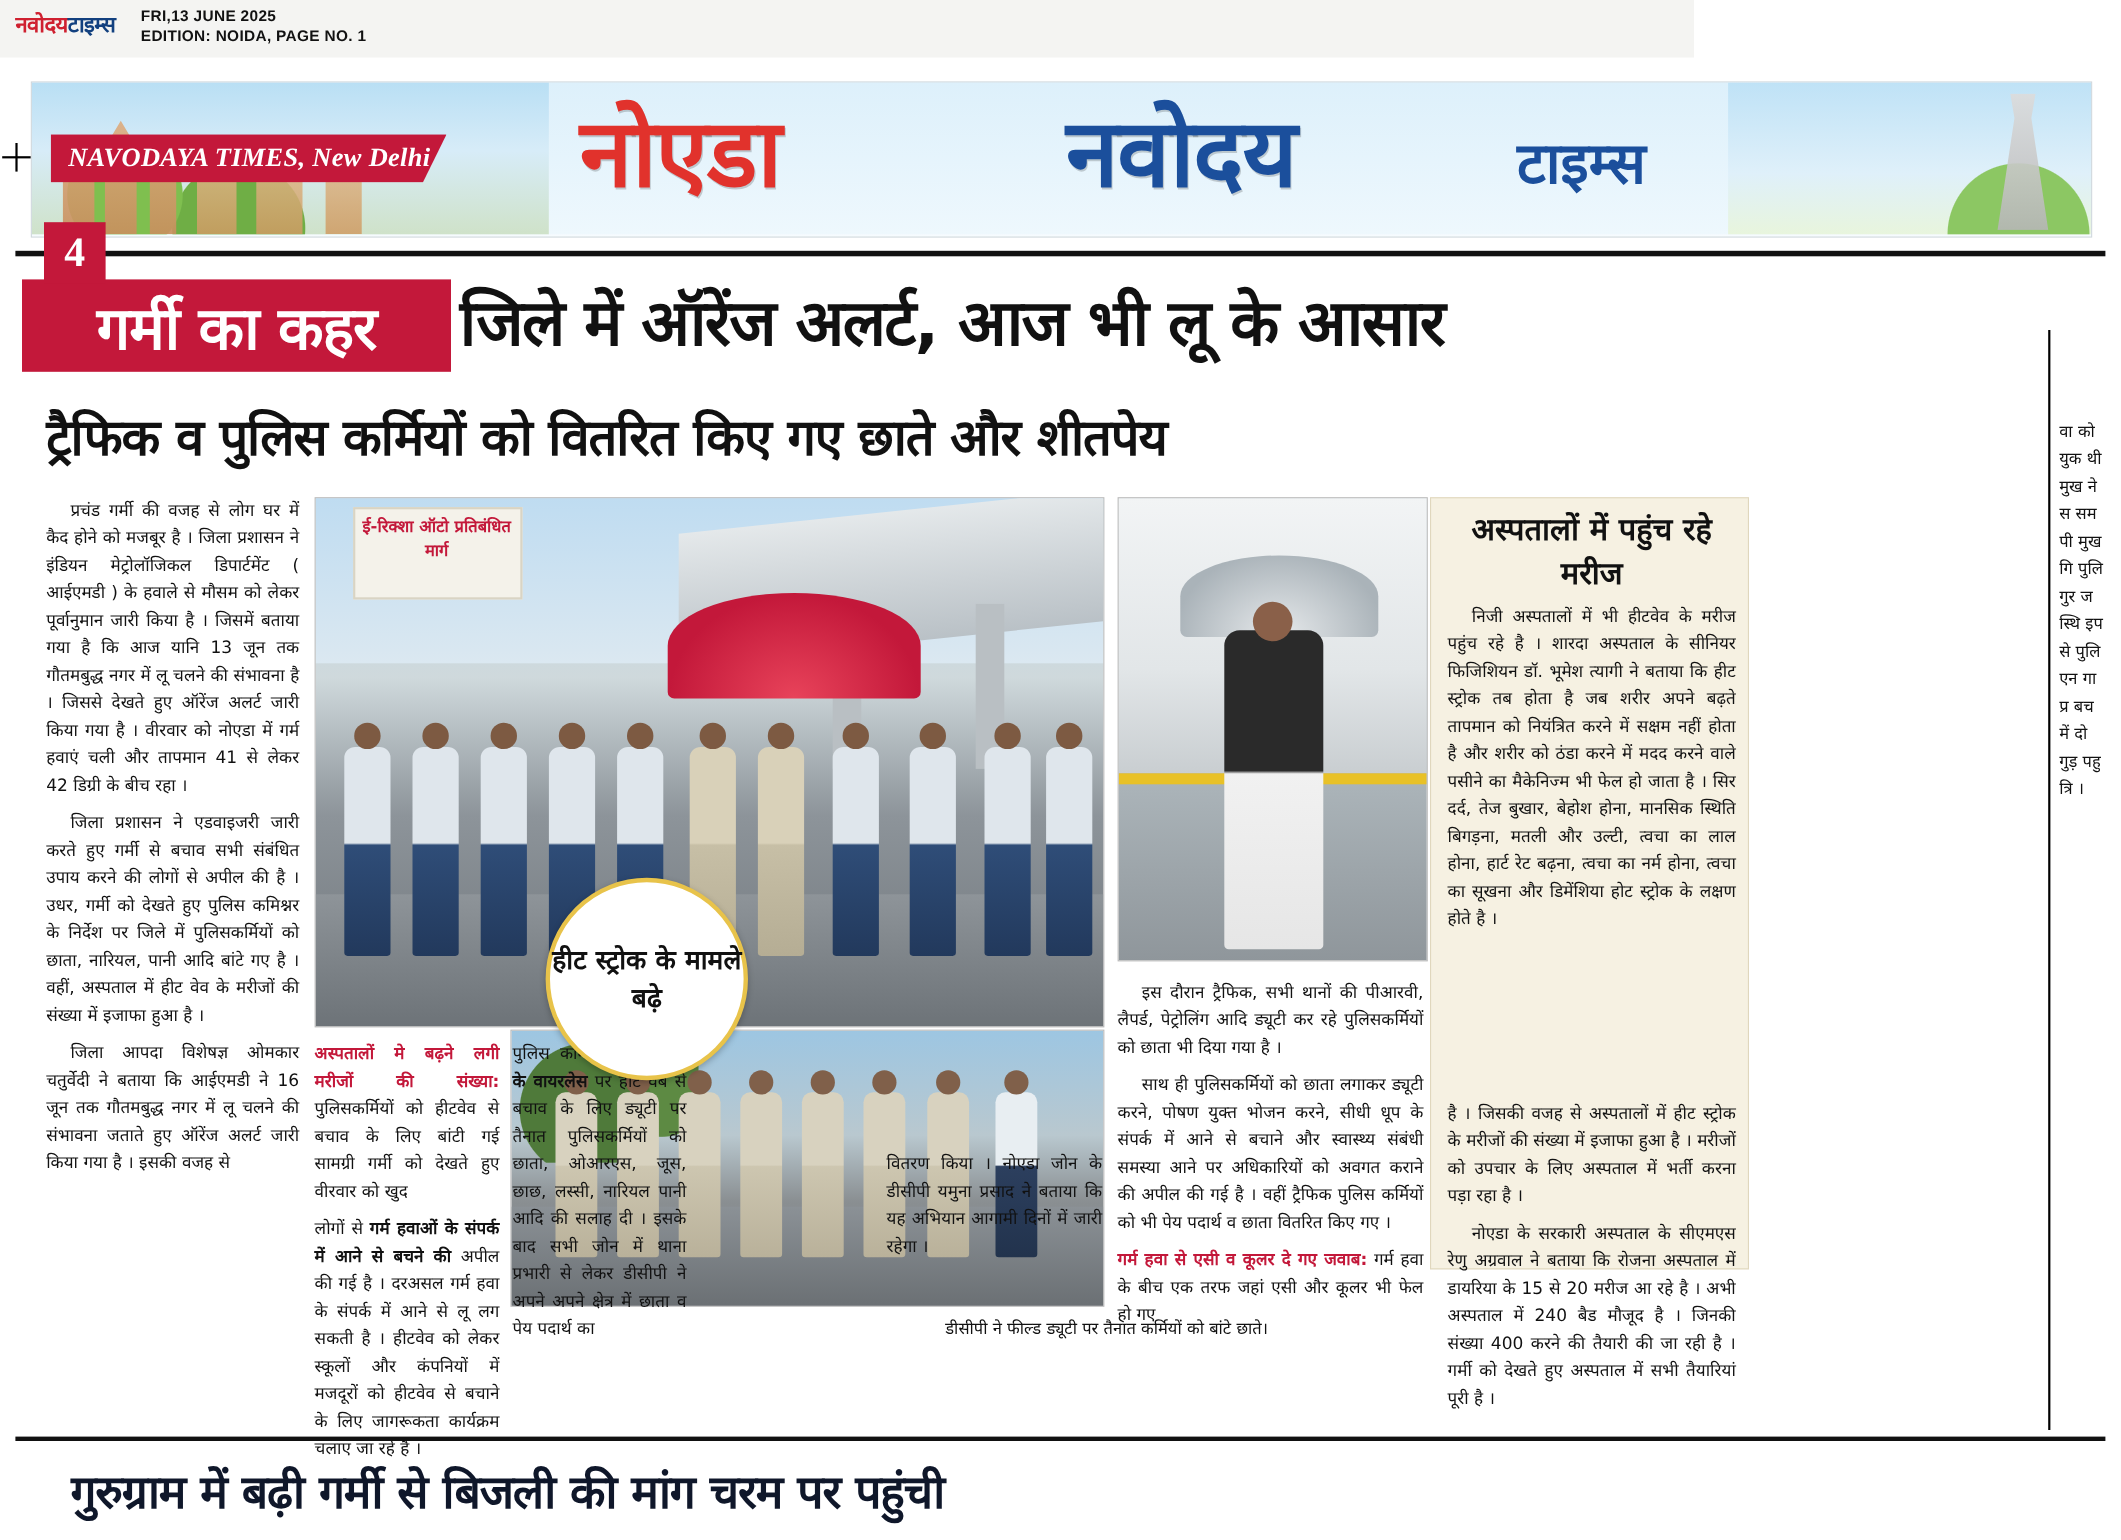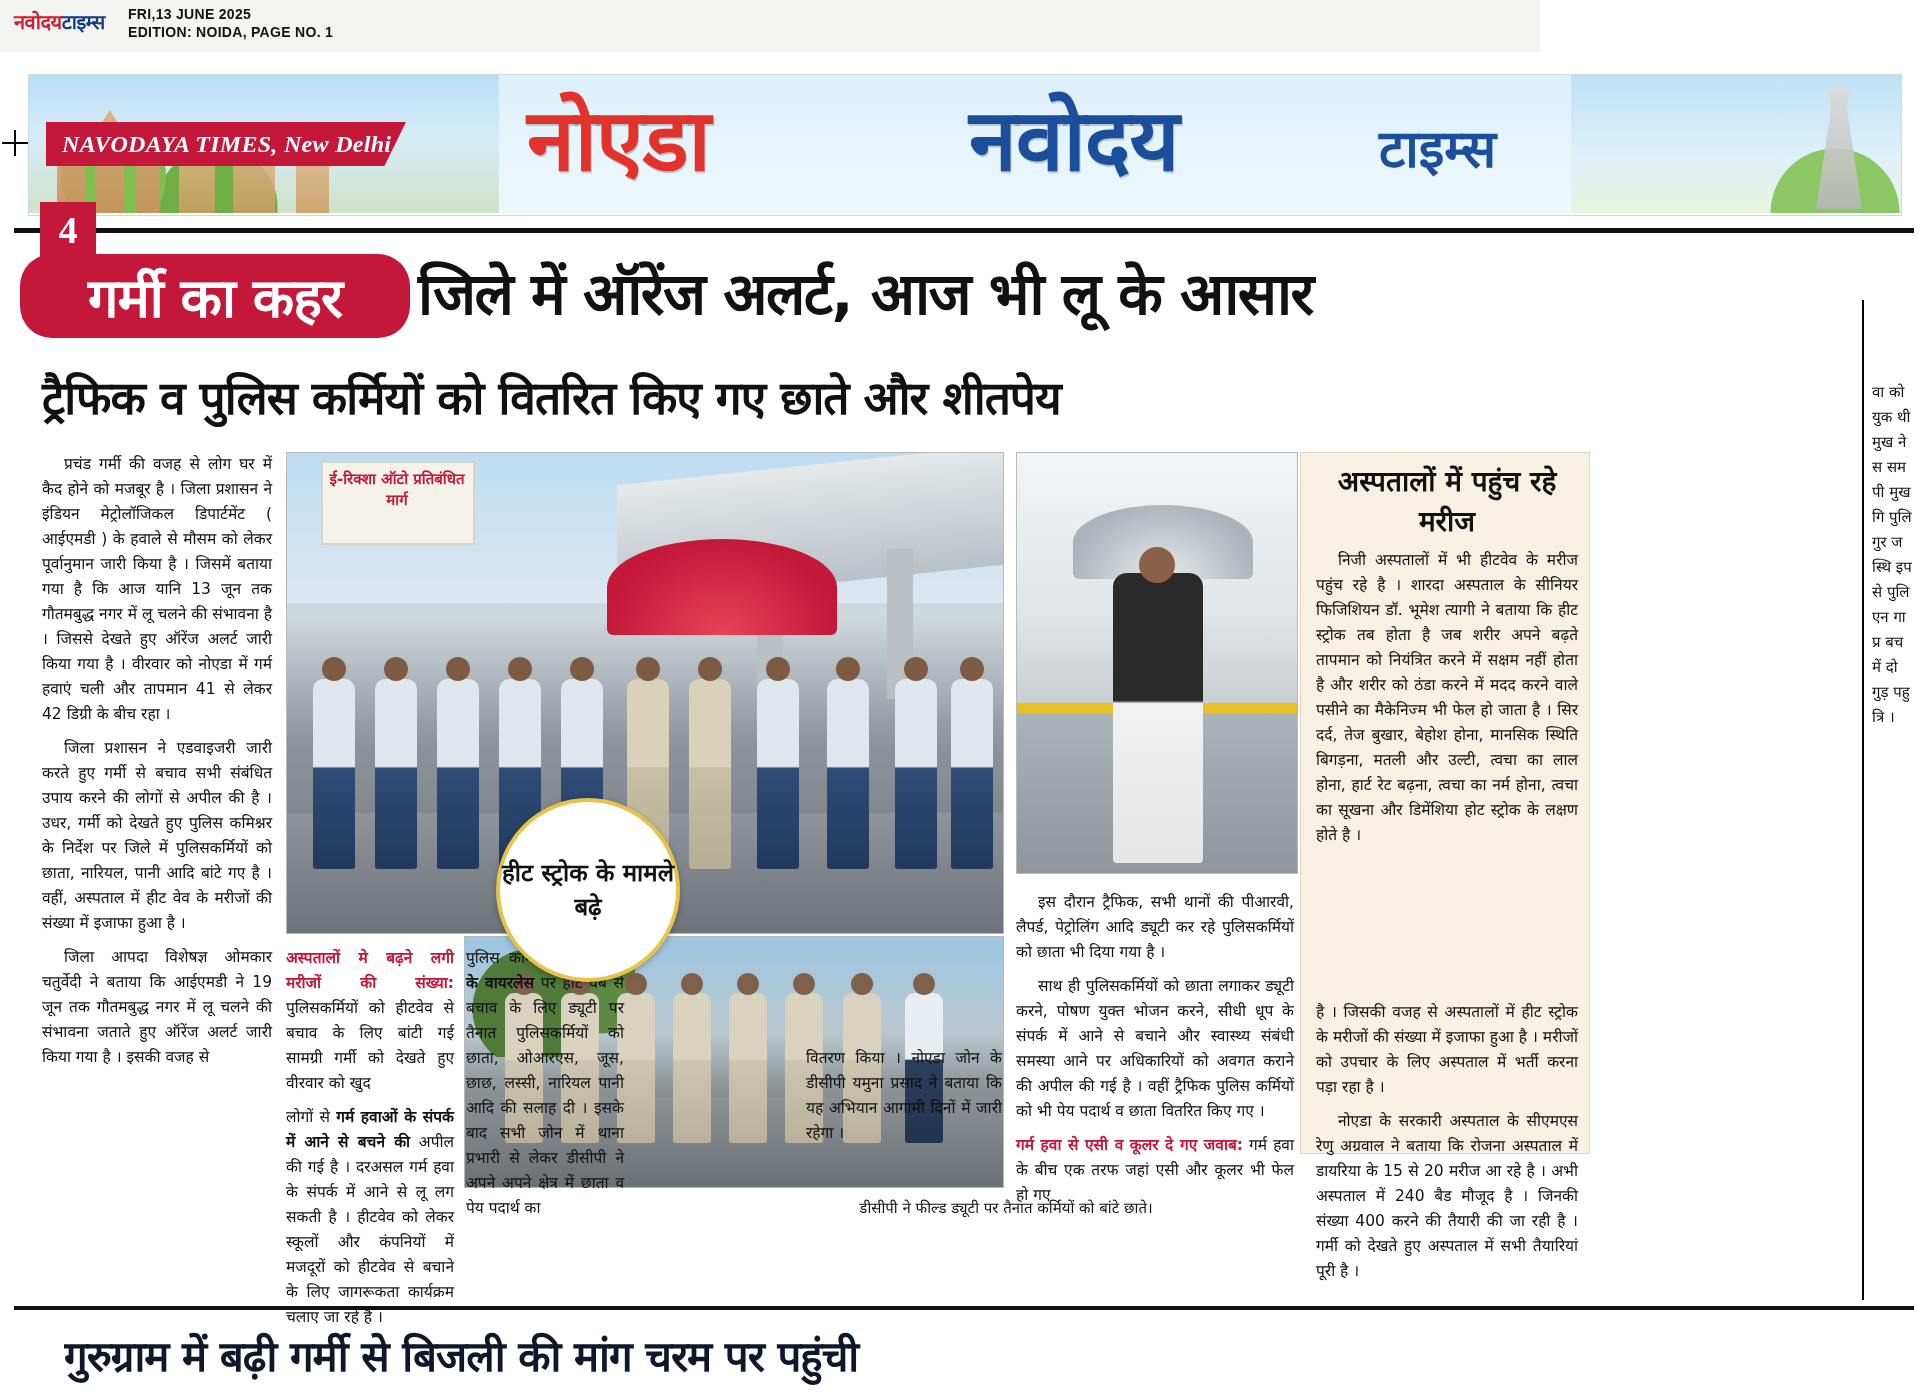--- a/index.html
+++ b/index.html
@@ -127,21 +127,21 @@
   .reg-mark:after{left:12px;top:0;width:2px;height:26px;}
   .mh-rule{
     position:absolute;left:14px;top:228px;width:1900px;height:5px;background:#111;
   }
   
   .headline-row{
     position:absolute;left:14px;top:250px;width:1660px;height:92px;
   }
   .hl-badge{
     position:absolute;left:6px;top:4px;width:390px;height:84px;
-    background:#c3183a;display:flex;align-items:center;justify-content:center;border-radius:32px;
+    background:#c3183a;display:flex;align-items:center;justify-content:center;
   }
   .hl-badge span{
     font-family:"DejaVu Sans", sans-serif;
     color:#fff;font-weight:bold;font-size:54px;letter-spacing:-1px;
   }
   .hl-main{
     position:absolute;left:404px;top:-4px;width:1270px;
     font-family:"DejaVu Sans", sans-serif;
     font-weight:bold;font-size:58px;line-height:96px;color:#111;letter-spacing:-1.5px;
   }
@@ -288,21 +288,21 @@
   <div class="hl-badge">
     <span>गर्मी का कहर</span>
   </div>
   <div class="hl-main">जिले में ऑरेंज अलर्ट, आज भी लू के आसार</div>
 </div>
 <div class="subhead">ट्रैफिक व पुलिस कर्मियों को वितरित किए गए छाते और शीतपेय</div>
 
 <div class="col" id="col-left">
   <p class="ind">प्रचंड गर्मी की वजह से लोग घर में कैद होने को मजबूर है । जिला प्रशासन ने इंडियन मेट्रोलॉजिकल डिपार्टमेंट ( आईएमडी ) के हवाले से मौसम को लेकर पूर्वानुमान जारी किया है । जिसमें बताया गया है कि आज यानि 13 जून तक गौतमबुद्ध नगर में लू चलने की संभावना है । जिससे देखते हुए ऑरेंज अलर्ट जारी किया गया है । वीरवार को नोएडा में गर्म हवाएं चली और तापमान 41 से लेकर 42 डिग्री के बीच रहा ।</p>
   <p class="ind">जिला प्रशासन ने एडवाइजरी जारी करते हुए गर्मी से बचाव सभी संबंधित उपाय करने की लोगों से अपील की है । उधर, गर्मी को देखते हुए पुलिस कमिश्नर के निर्देश पर जिले में पुलिसकर्मियों को छाता, नारियल, पानी आदि बांटे गए है । वहीं, अस्पताल में हीट वेव के मरीजों की संख्या में इजाफा हुआ है ।</p>
-  <p class="ind">जिला आपदा विशेषज्ञ ओमकार चतुर्वेदी ने बताया कि आईएमडी ने 19 जून तक गौतमबुद्ध नगर में लू चलने की संभावना जताते हुए ऑरेंज अलर्ट जारी किया गया है । इसकी वजह से</p>
+  <p class="ind">जिला आपदा विशेषज्ञ ओमकार चतुर्वेदी ने बताया कि आईएमडी ने 16 जून तक गौतमबुद्ध नगर में लू चलने की संभावना जताते हुए ऑरेंज अलर्ट जारी किया गया है । इसकी वजह से</p>
 </div>
 
 <div class="photo" id="photo-main">
   <div class="pm-sky"></div>
   <div class="pm-metro"></div>
   <div class="pm-pillar" style="left:470px"></div>
   <div class="pm-pillar" style="left:600px"></div>
   <div class="pm-banner"></div>
   <div class="pm-banner-txt">ई-रिक्शा ऑटो प्रतिबंधित मार्ग</div>
   <div class="pm-redumb"></div>

